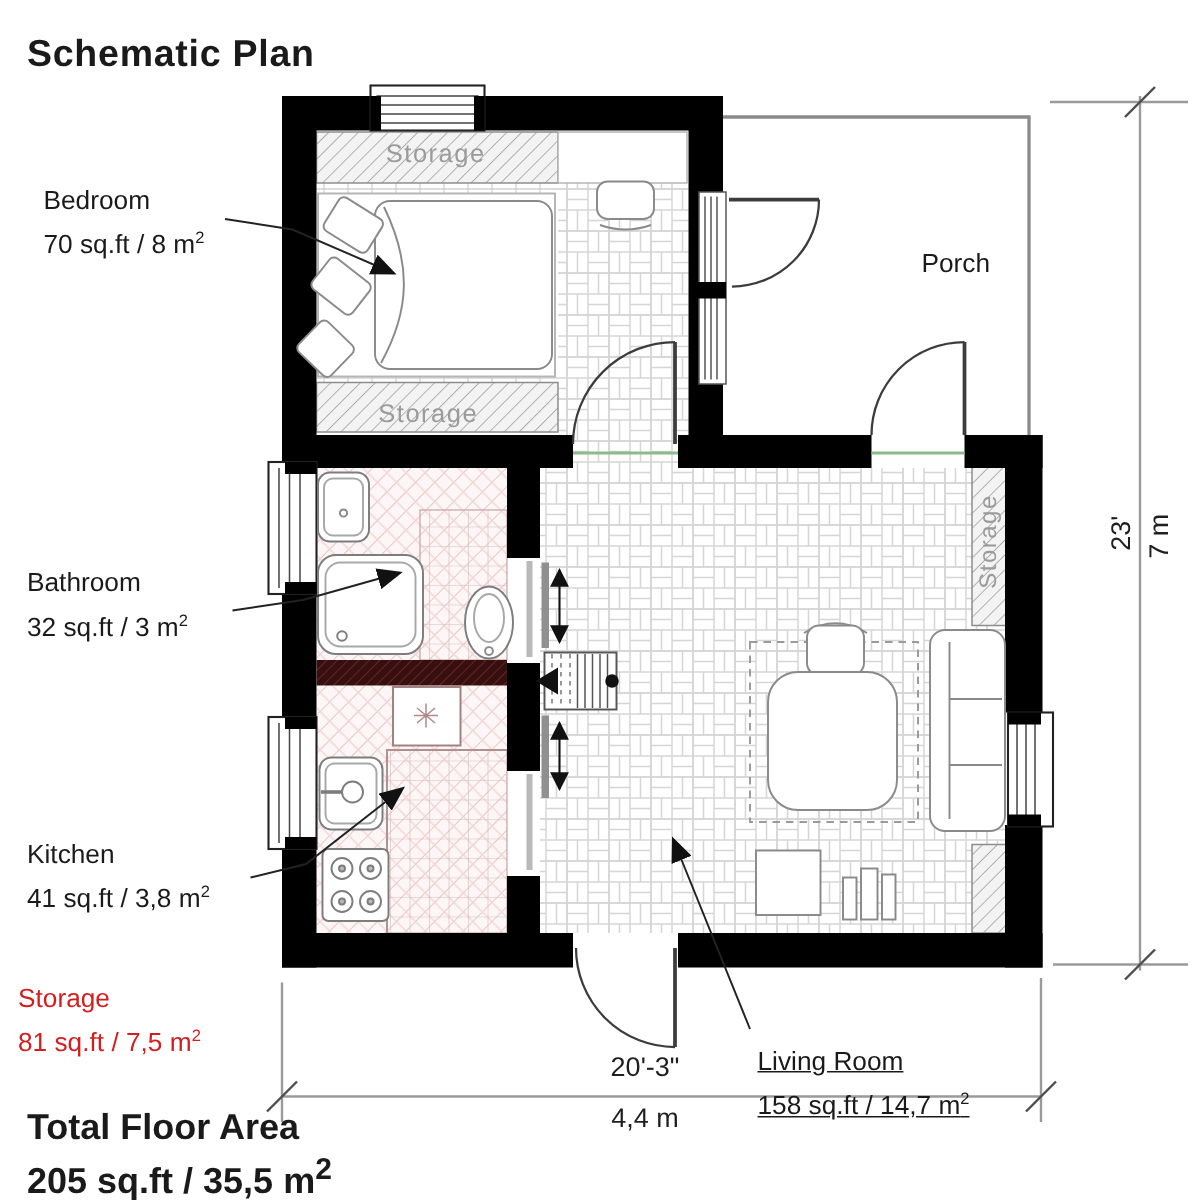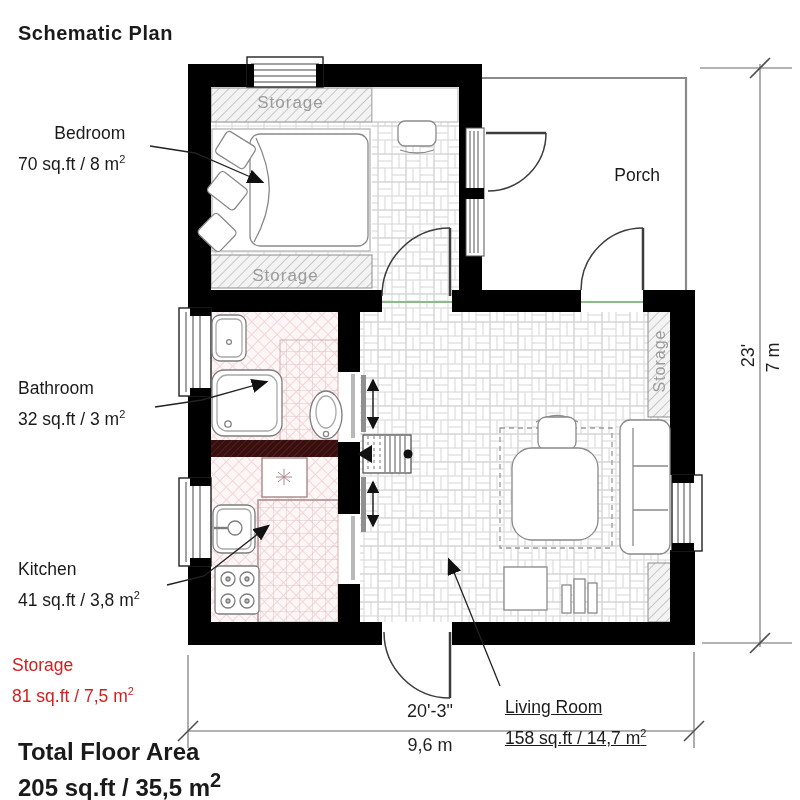--- a/index.html
+++ b/index.html
@@ -2,21 +2,21 @@
 <html><head>
 <meta charset="utf-8">
 <style>
   html,body{margin:0;padding:0;background:#ffffff;}
   #stage{
     position:relative;width:800px;height:800px;background:#ffffff;overflow:hidden;
     font-family:"Liberation Sans","DejaVu Sans",sans-serif;color:#1a1a1a;
   }
   #plan-svg{position:absolute;left:0;top:0;width:800px;height:800px;}
   .txt{position:absolute;white-space:nowrap;}
-  .title{font-size:20px;font-weight:bold;letter-spacing:0.5px;}
+  .title{font-size:25px;font-weight:bold;letter-spacing:0.5px;}
   .room-label{font-size:17.5px;line-height:26px;}
   .room-label .nm{}
   .room-label sup{font-size:11px;}
   .red{color:#d21e1e;}
   .total{font-size:24px;font-weight:bold;line-height:28px;}
   .storage-tag{font-size:17px;color:#9b9b9b;letter-spacing:1px;text-align:center;}
   .dim{font-size:18px;color:#1f1f1f;text-align:center;}
   .rot{transform:rotate(-90deg);}
   .center{text-align:right;}
 </style>
@@ -253,21 +253,21 @@
     <g stroke="#222222" stroke-width="1.3" fill="none">
       <path d="M150,146 L195,153 L262,182" marker-end="url(#m-arrow)"></path>
       <path d="M155,407 L202,400 L266,382" marker-end="url(#m-arrow)"></path>
       <path d="M167,585 L204,576 L268,526" marker-end="url(#m-arrow)"></path>
       <path d="M500,686 L449,560" marker-end="url(#m-arrow)"></path>
     </g>
   </svg>
 
   <div class="txt title" style="left:18px;top:22px;">Schematic Plan</div>
 
-  <div class="txt room-label" style="left:18px;top:120px;text-align:right;">
+  <div class="txt room-label" style="left:29px;top:120px;">
     <div class="nm">Bedroom</div>
     <div><span>70 sq.ft / 8 m</span><sup>2</sup></div>
   </div>
 
   <div class="txt room-label center" style="left:510px;top:162px;width:150px;">
     <div class="nm">Porch</div>
   </div>
 
   <div class="txt room-label" style="left:18px;top:375px;">
     <div class="nm">Bathroom</div>
@@ -292,17 +292,17 @@
   <div class="txt total" style="left:18px;top:738px;">
     <div>Total Floor Area</div>
     <div><span>205 sq.ft / 35,5 m</span><sup>2</sup></div>
   </div>
 
   <div class="txt storage-tag" style="left:238px;top:93px;width:105px;">Storage</div>
   <div class="txt storage-tag" style="left:233px;top:266px;width:105px;">Storage</div>
   <div class="txt storage-tag rot" style="left:610px;top:352px;width:100px;font-size:16px;">Storage</div>
 
   <div class="txt dim" style="left:360px;top:701px;width:140px;">20'-3"</div>
-  <div class="txt dim" style="left:360px;top:735px;width:140px;">9,6 m</div>
+  <div class="txt dim" style="left:360px;top:735px;width:140px;">4,4 m</div>
   <div class="txt dim rot" style="left:708px;top:345px;width:80px;">23'</div>
   <div class="txt dim rot" style="left:733px;top:347px;width:80px;">7 m</div>
 
 </div>
 
 </body></html>

